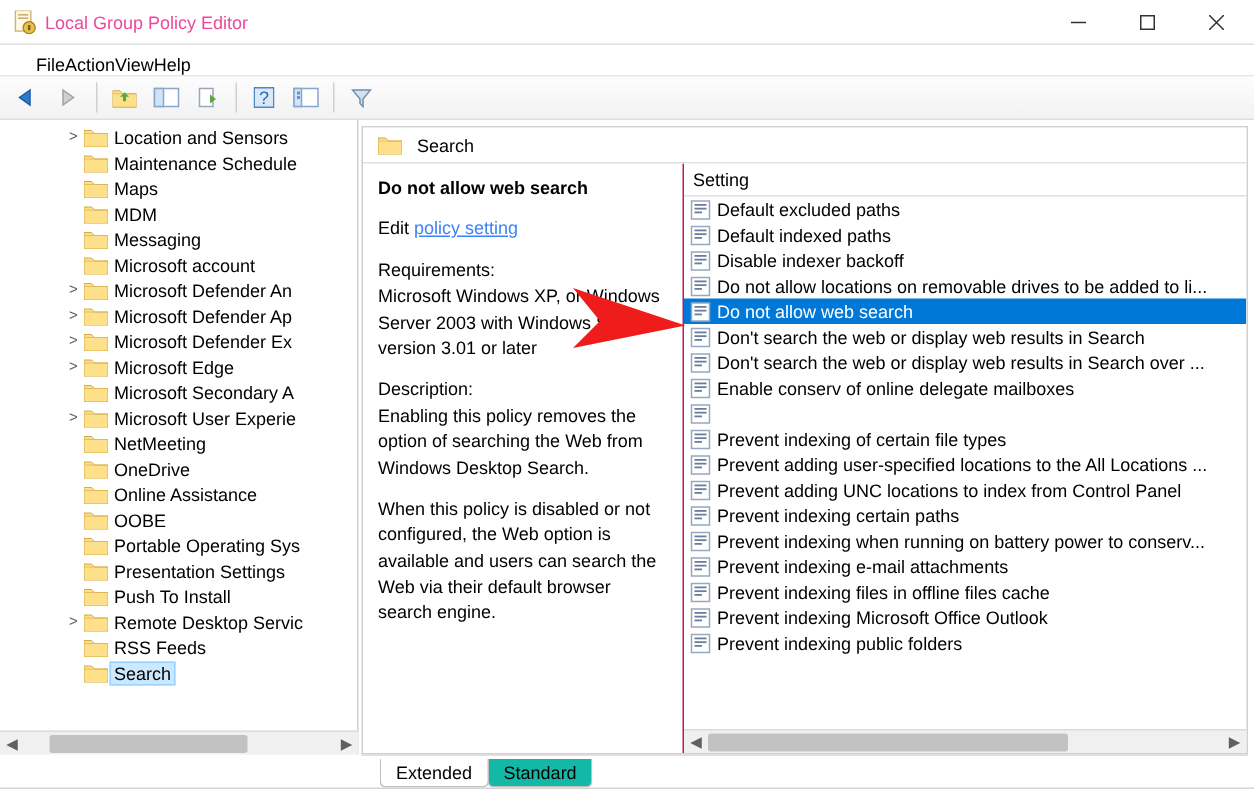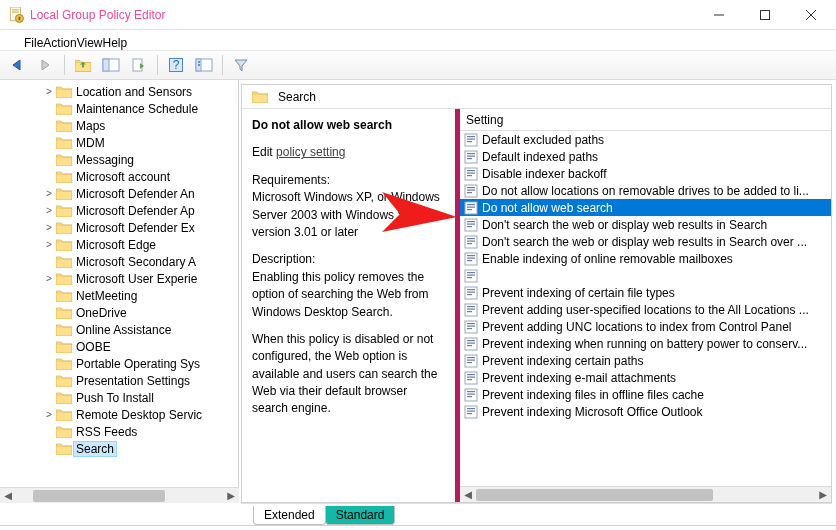--- a/index.html
+++ b/index.html
@@ -18,23 +18,23 @@
 .tree { width: 239px; border-right: 1px solid #d0d0d0; overflow: auto; padding-top: 3px; position: relative; }
 .tree .row { display: flex; align-items: center; height: 17px; padding-left: 44px; white-space: nowrap; cursor: default; position: relative; }
 .tree .row .exp { width: 10px; display: inline-flex; align-items: center; justify-content: center; margin-right: 2px; color: #606060; font-size: 10px; }
 .tree .row.sel .label { background: #cce8ff; border: 1px solid #99d1ff; padding: 0 2px; margin-left: -3px; }
 .folder-icon { width: 16px; height: 13px; margin-right: 4px; flex-shrink: 0; }
 .right { flex: 1; display: flex; flex-direction: column; border: 1px solid #d0d0d0; margin: 4px 4px 0 2px; overflow: hidden; }
 .breadcrumb { height: 24px; background: #fff; display: flex; align-items: center; padding-left: 10px; border-bottom: 1px solid #e0e0e0; gap: 6px; }
 .pane { flex: 1; display: flex; overflow: hidden; }
 .details { width: 213px; padding: 8px 10px; font-size: 12px; line-height: 1.45; overflow: hidden; }
 .details h3 { font-weight: 700; font-size: 12px; margin-bottom: 10px; }
-.details .link { color: #404040; }
+.details .link { color: #3b82f6; }
 .details p { margin-top: 10px; }
-.list { flex: 1; border-left: 5px solid #be185d; display: flex; flex-direction: column; overflow: hidden; position: relative; }
+.list { flex: 1; border-left: 1px solid #be185d; display: flex; flex-direction: column; overflow: hidden; position: relative; }
 .list .hdr { height: 22px; display: flex; align-items: center; padding-left: 6px; border-bottom: 1px solid #e0e0e0; background: #fff; font-size: 12px; }
 .list .items { flex: 1; overflow: hidden; }
 .list .item { height: 17px; display: flex; align-items: center; padding-left: 4px; white-space: nowrap; cursor: default; text-align: right; }
 .list .item.sel { background: #0078d7; color: #fff; }
 .setting-icon { width: 14px; height: 14px; margin-right: 4px; flex-shrink: 0; }
 .tabs { height: 22px; display: flex; align-items: flex-end; padding-left: 12px; border-top: 1px solid #e0e0e0; font-size: 11px; margin: 0 4px 0 241px; }
 .tabs .tab { padding: 2px 10px; border: 1px solid #c0c0c0; border-top: none; border-bottom-left-radius: 4px; border-bottom-right-radius: 4px; margin-right: -1px; background: #14b8a6; }
 .tabs .tab.active { background: #fff; }
 .status { height: 22px; border-top: 1px solid #d4d4d4; display: flex; align-items: center; padding-left: 6px; font-size: 12px; }
 .arrow-annot { position: absolute; left: 382px; top: 192px; pointer-events: none; z-index: 50; }
@@ -375,21 +375,21 @@
             <div class="item">
               <svg class="setting-icon" viewBox="0 0 14 14">
                 <use href="#setting-ico"></use>
               </svg>
               <span>Don't search the web or display web results in Search over ...</span>
             </div>
             <div class="item">
               <svg class="setting-icon" viewBox="0 0 14 14">
                 <use href="#setting-ico"></use>
               </svg>
-              <span>Enable indexing of online removable mailboxes</span>
+              <span>Enable conserv of online delegate mailboxes</span>
             </div>
             <div class="item">
               <svg class="setting-icon" viewBox="0 0 14 14">
                 <use href="#setting-ico"></use>
               </svg>
             </div>
             <div class="item">
               <svg class="setting-icon" viewBox="0 0 14 14">
                 <use href="#setting-ico"></use>
               </svg>
@@ -404,45 +404,51 @@
             <div class="item">
               <svg class="setting-icon" viewBox="0 0 14 14">
                 <use href="#setting-ico"></use>
               </svg>
               <span>Prevent adding UNC locations to index from Control Panel</span>
             </div>
             <div class="item">
               <svg class="setting-icon" viewBox="0 0 14 14">
                 <use href="#setting-ico"></use>
               </svg>
+              <span>Prevent indexing certain paths</span>
+            </div>
+            <div class="item">
+              <svg class="setting-icon" viewBox="0 0 14 14">
+                <use href="#setting-ico"></use>
+              </svg>
               <span>Prevent indexing when running on battery power to conserv...</span>
             </div>
             <div class="item">
               <svg class="setting-icon" viewBox="0 0 14 14">
                 <use href="#setting-ico"></use>
               </svg>
-              <span>Prevent indexing certain paths</span>
-            </div>
-            <div class="item">
-              <svg class="setting-icon" viewBox="0 0 14 14">
-                <use href="#setting-ico"></use>
-              </svg>
               <span>Prevent indexing e-mail attachments</span>
             </div>
             <div class="item">
               <svg class="setting-icon" viewBox="0 0 14 14">
                 <use href="#setting-ico"></use>
               </svg>
               <span>Prevent indexing files in offline files cache</span>
             </div>
             <div class="item">
               <svg class="setting-icon" viewBox="0 0 14 14">
                 <use href="#setting-ico"></use>
               </svg>
               <span>Prevent indexing Microsoft Office Outlook</span>
+            </div>
+            <div class="item">
+              <svg class="setting-icon" viewBox="0 0 14 14">
+                <use href="#setting-ico"></use>
+              </svg>
+              <span>Prevent indexing public folders</span>
             </div>
           </div>
         <div class="hscroll">
           <div class="arrow-l">◀</div>
           <div class="track">
               <div class="thumb" style="left:0;width:70%"></div>
             </div>
           <div class="arrow-r">▶</div>
         </div>
       </div>

